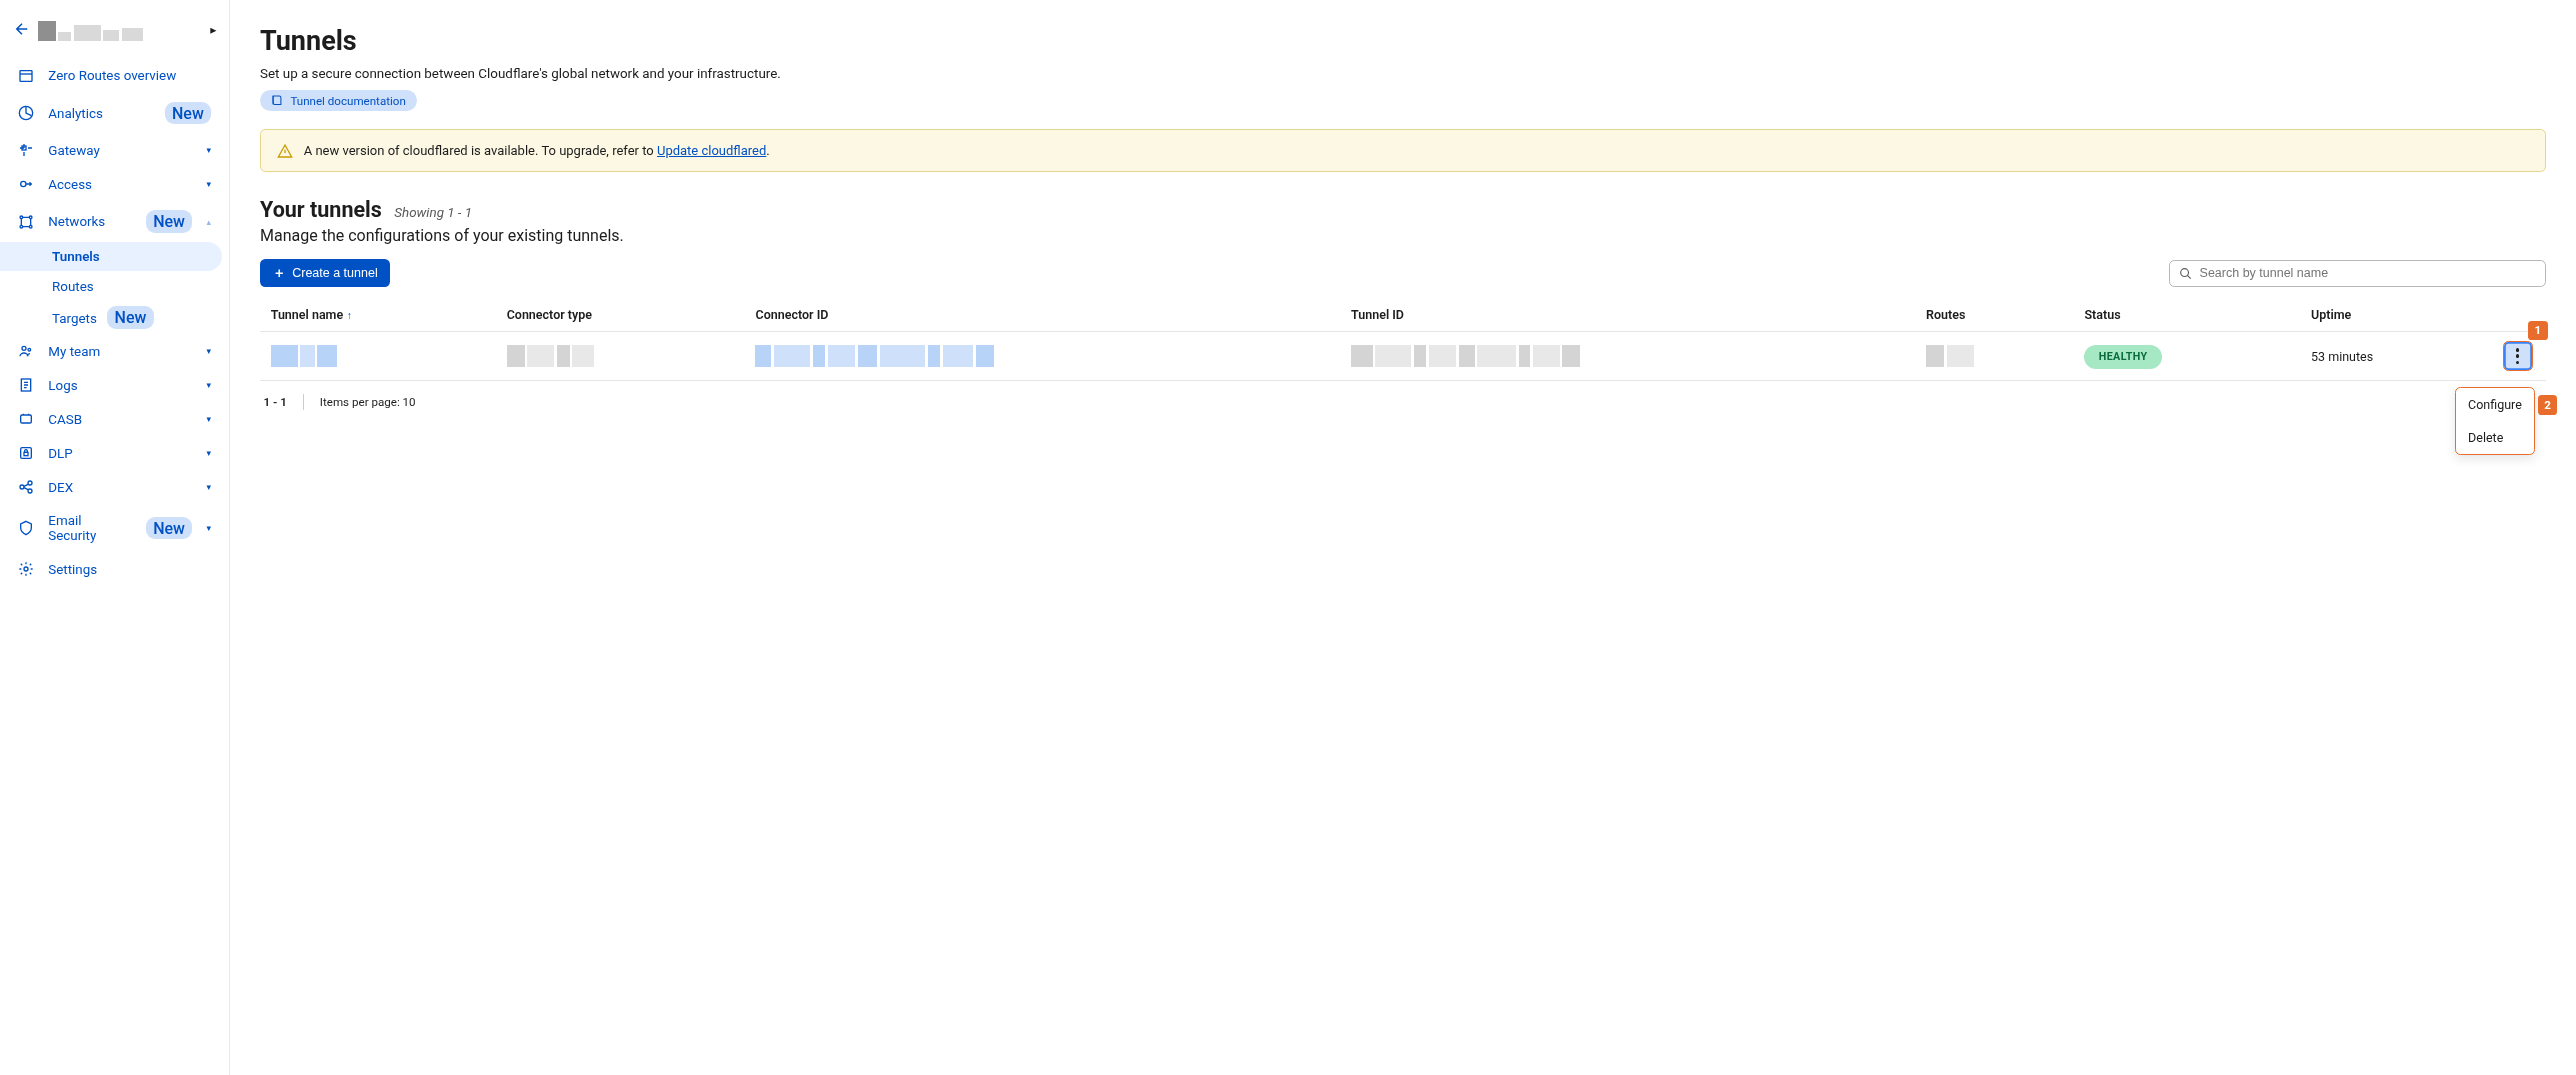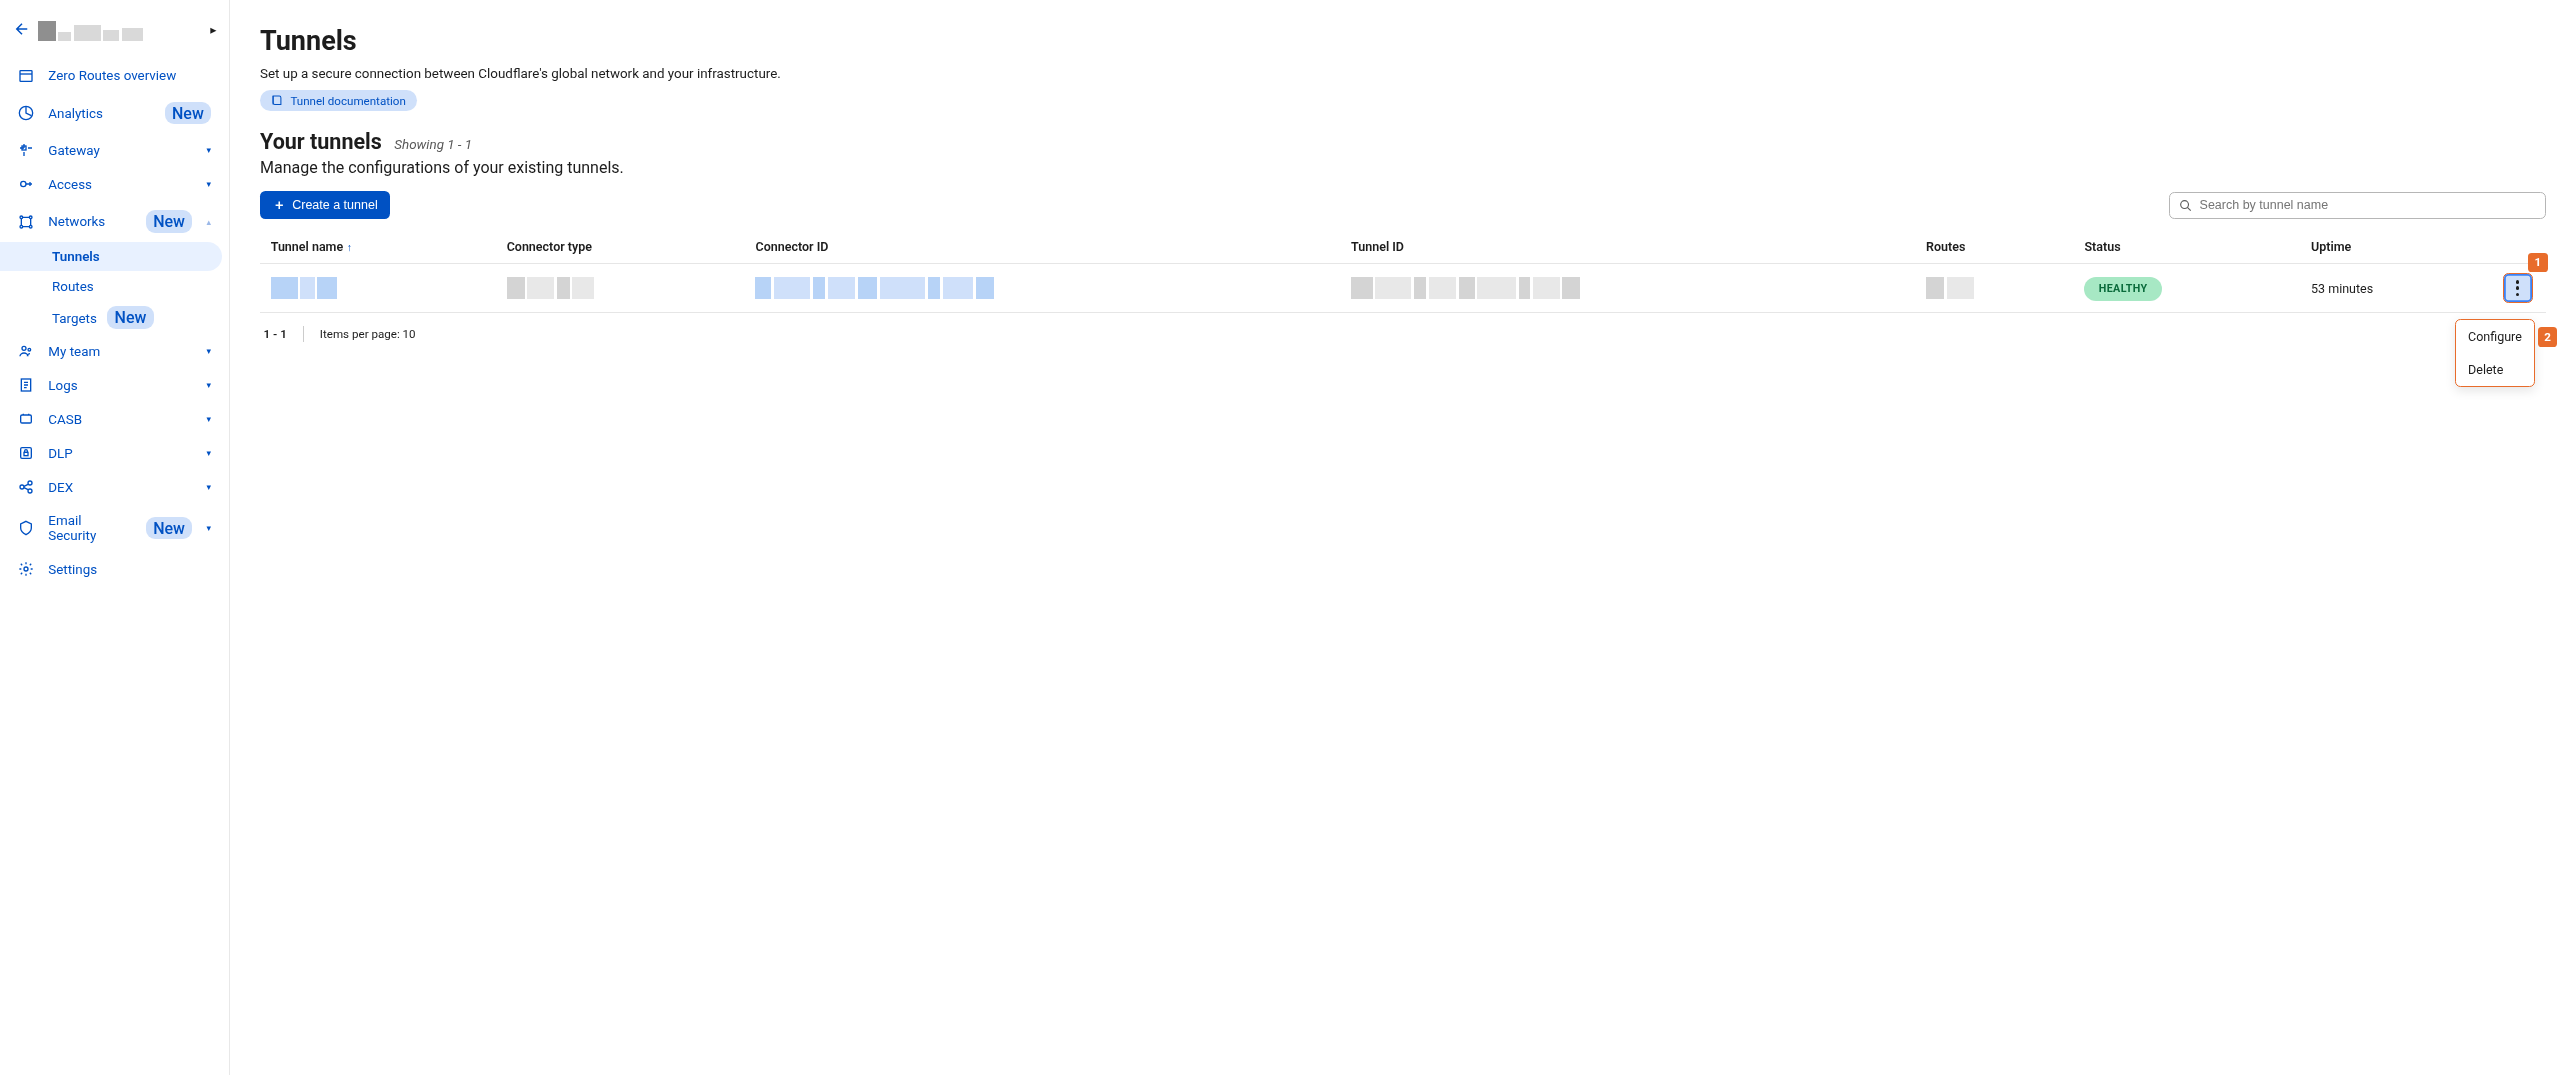--- a/index.html
+++ b/index.html
@@ -229,20 +229,29 @@
     <h1 class="page-title">Tunnels</h1>
     <p class="page-desc">Set up a secure connection between Cloudflare's global network and your infrastructure.</p>
     <div class="doc-pill">
       <svg width="12.5" height="12.5" viewBox="0 0 24 24" fill="none" stroke="currentColor" stroke-width="2">
           <path d="M4 4h12a3 3 0 013 3v13H7a3 3 0 01-3-3V4z"></path>
           <path d="M4 4v16"></path>
         </svg>
       <span>Tunnel documentation</span>
     </div>
 
+    <div class="alert">
+      <svg width="16" height="16" viewBox="0 0 24 24" fill="none" stroke="currentColor" stroke-width="2" class="warn-icon">
+          <path d="M12 3l10 18H2L12 3z"></path>
+          <path d="M12 10v5M12 18h.01"></path>
+        </svg>
+      <div>
+        <span>A new version of cloudflared is available. To upgrade, refer to </span><a href="#">Update cloudflared</a><span>.</span>
+      </div>
+    </div>
 
     <div class="section-head">
       <h2>Your tunnels</h2>
       <span class="showing">Showing 1 - 1</span>
     </div>
     <p class="section-desc">Manage the configurations of your existing tunnels.</p>
 
     <div class="toolbar-row">
       <button class="btn-primary">
         <svg width="12.5" height="12.5" viewBox="0 0 24 24" fill="none" stroke="currentColor" stroke-width="3">

